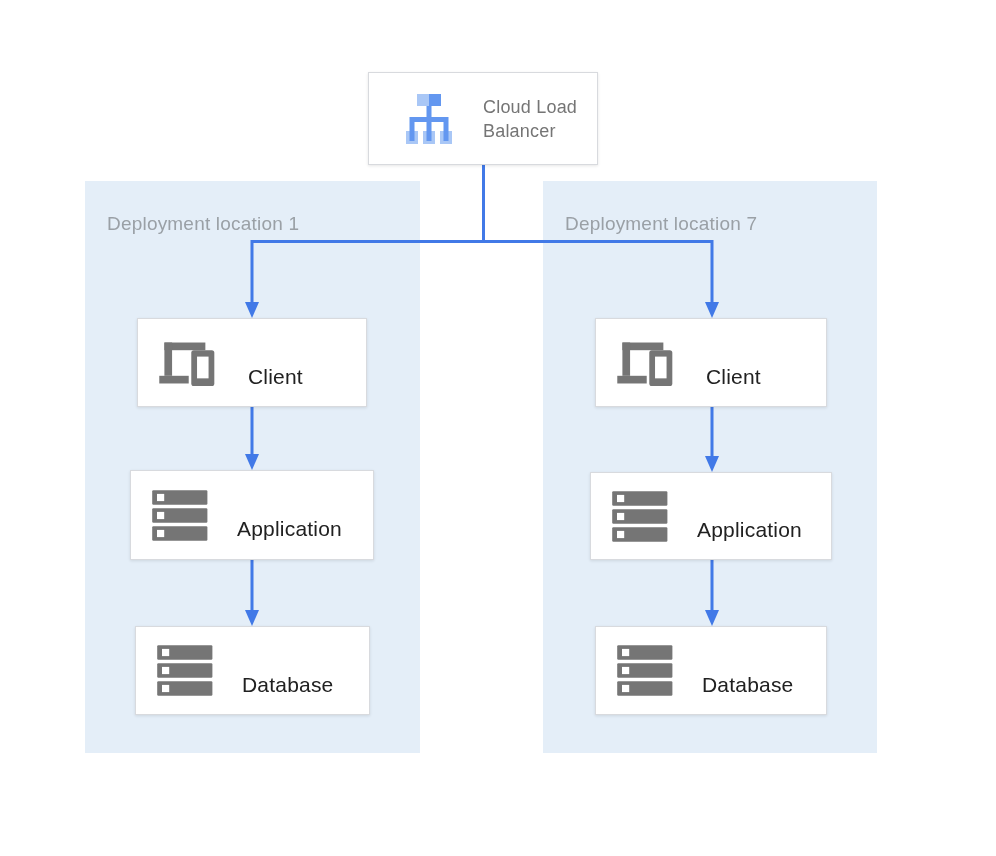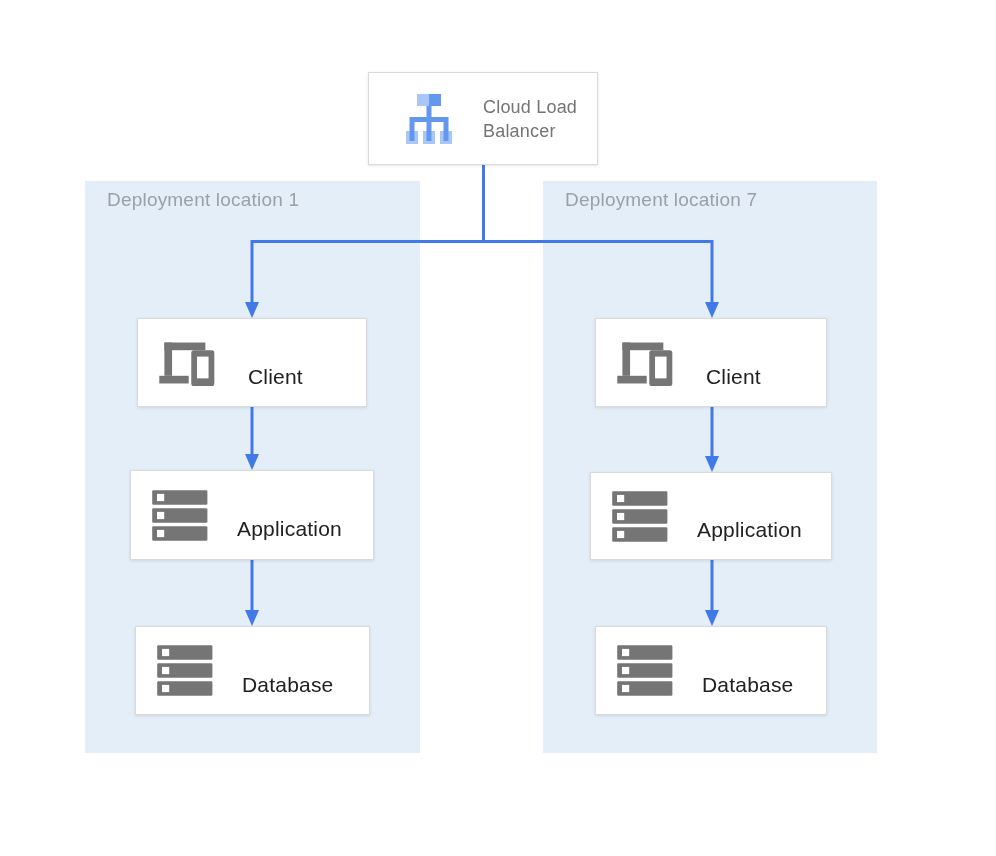--- a/index.html
+++ b/index.html
@@ -15,21 +15,21 @@
   }
   html,body{margin:0;padding:0;background:#fff;}
   .canvas{
     position:relative;width:996px;height:856px;background:#fff;overflow:hidden;
     font-family:"Liberation Sans", sans-serif;
   }
   .panel{
     position:absolute;background:var(--panel-bg);z-index:1;
   }
   .panel-label{
-    position:absolute;top:8px;left:22px;
+    position:absolute;top:32px;left:22px;
     font-size:19px;color:var(--panel-label-gray);letter-spacing:.2px;
     white-space:nowrap;
   }
   .connectors{position:absolute;left:0;top:0;z-index:2;}
   .connectors .wire{stroke:var(--connector-blue);stroke-width:3;fill:none;}
   .connectors .head{fill:var(--connector-blue);stroke:none;}
   .node{
     position:absolute;z-index:3;background:#fff;
     border:1px solid var(--box-border);
     box-shadow:0 1px 3px rgba(0,0,0,.10);

